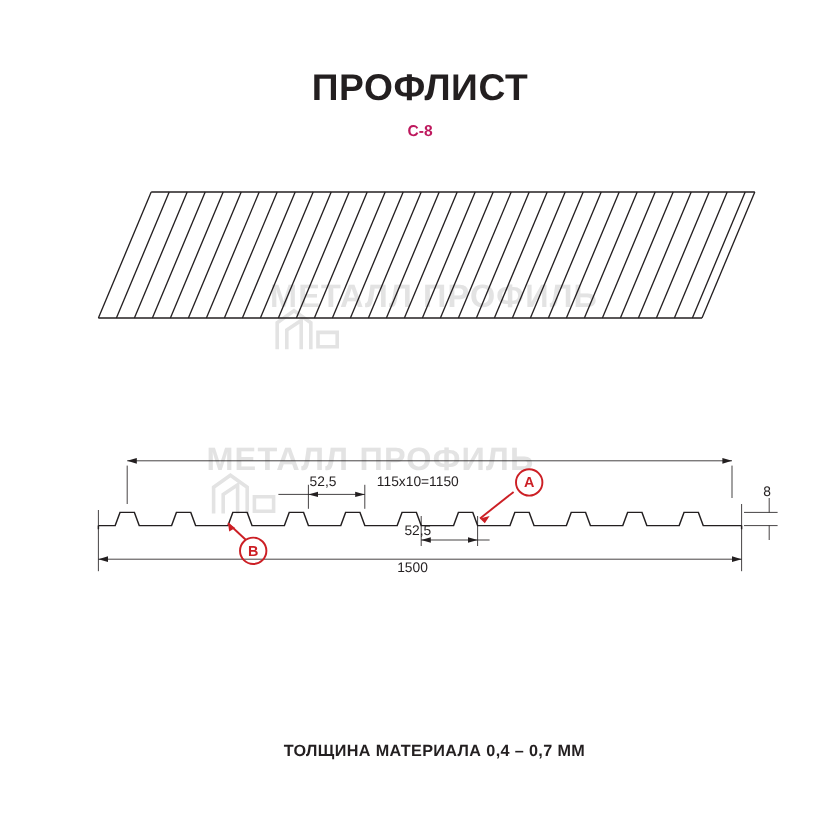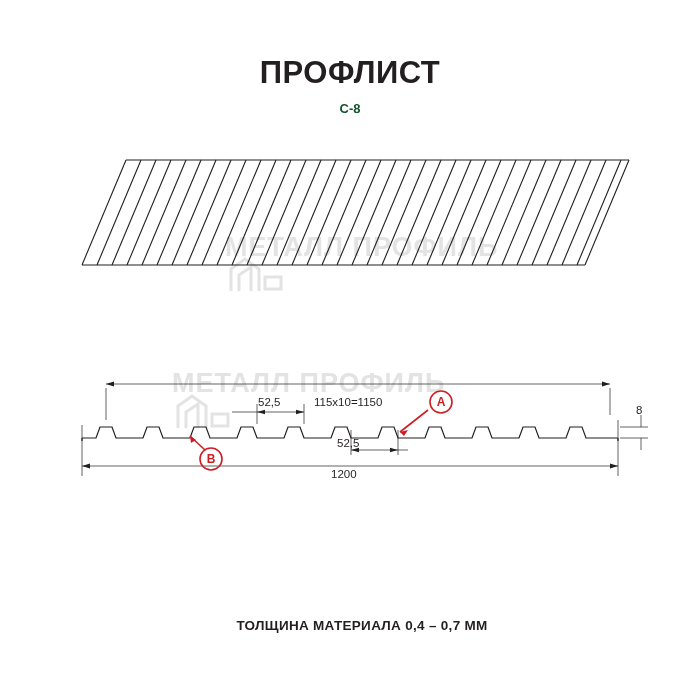--- a/index.html
+++ b/index.html
@@ -32,21 +32,21 @@
     color: #231f20;
   }
   .subtitle {
     position: absolute;
     top: 101px;
     left: 0;
     width: 700px;
     text-align: center;
     font-size: 13px;
     font-weight: bold;
-    color: #14532d;
+    color: #be185d;
   }
   .footer-note {
     position: absolute;
     top: 618px;
     left: 0;
     width: 700px;
     text-align: center;
     font-size: 13.5px;
     font-weight: bold;
     letter-spacing: 0.3px;
@@ -233,21 +233,21 @@
     </g>
     <g fill="#cc1f25" stroke="none">
       <polygon points="400,432 408,430 404,436"></polygon>
       <polygon points="190,436 196,440 191,443"></polygon>
     </g>
   </svg>
 
   <div class="dimtext" style="left:314px; top:368px;margin-top:28px;">115x10=1150</div>
   <div class="dimtext" style="left:258px; top:396px;">52,5</div>
   <div class="dimtext" style="left:337px; top:437px;">52,5</div>
-  <div class="dimtext" style="left:331px; top:468px;">1200</div>
+  <div class="dimtext" style="left:331px; top:468px;">1500</div>
   <div class="dimtext" style="left:636px; top:404px;">8</div>
 
   <div class="callout-label" style="left:434px; top:395px; width:14px;">A</div>
   <div class="callout-label" style="left:204px; top:452px; width:14px;">B</div>
 
   <div class="footer-note">ТОЛЩИНА МАТЕРИАЛА 0,4 – 0,7 ММ</div>
 
 </div>
 
 </body></html>

